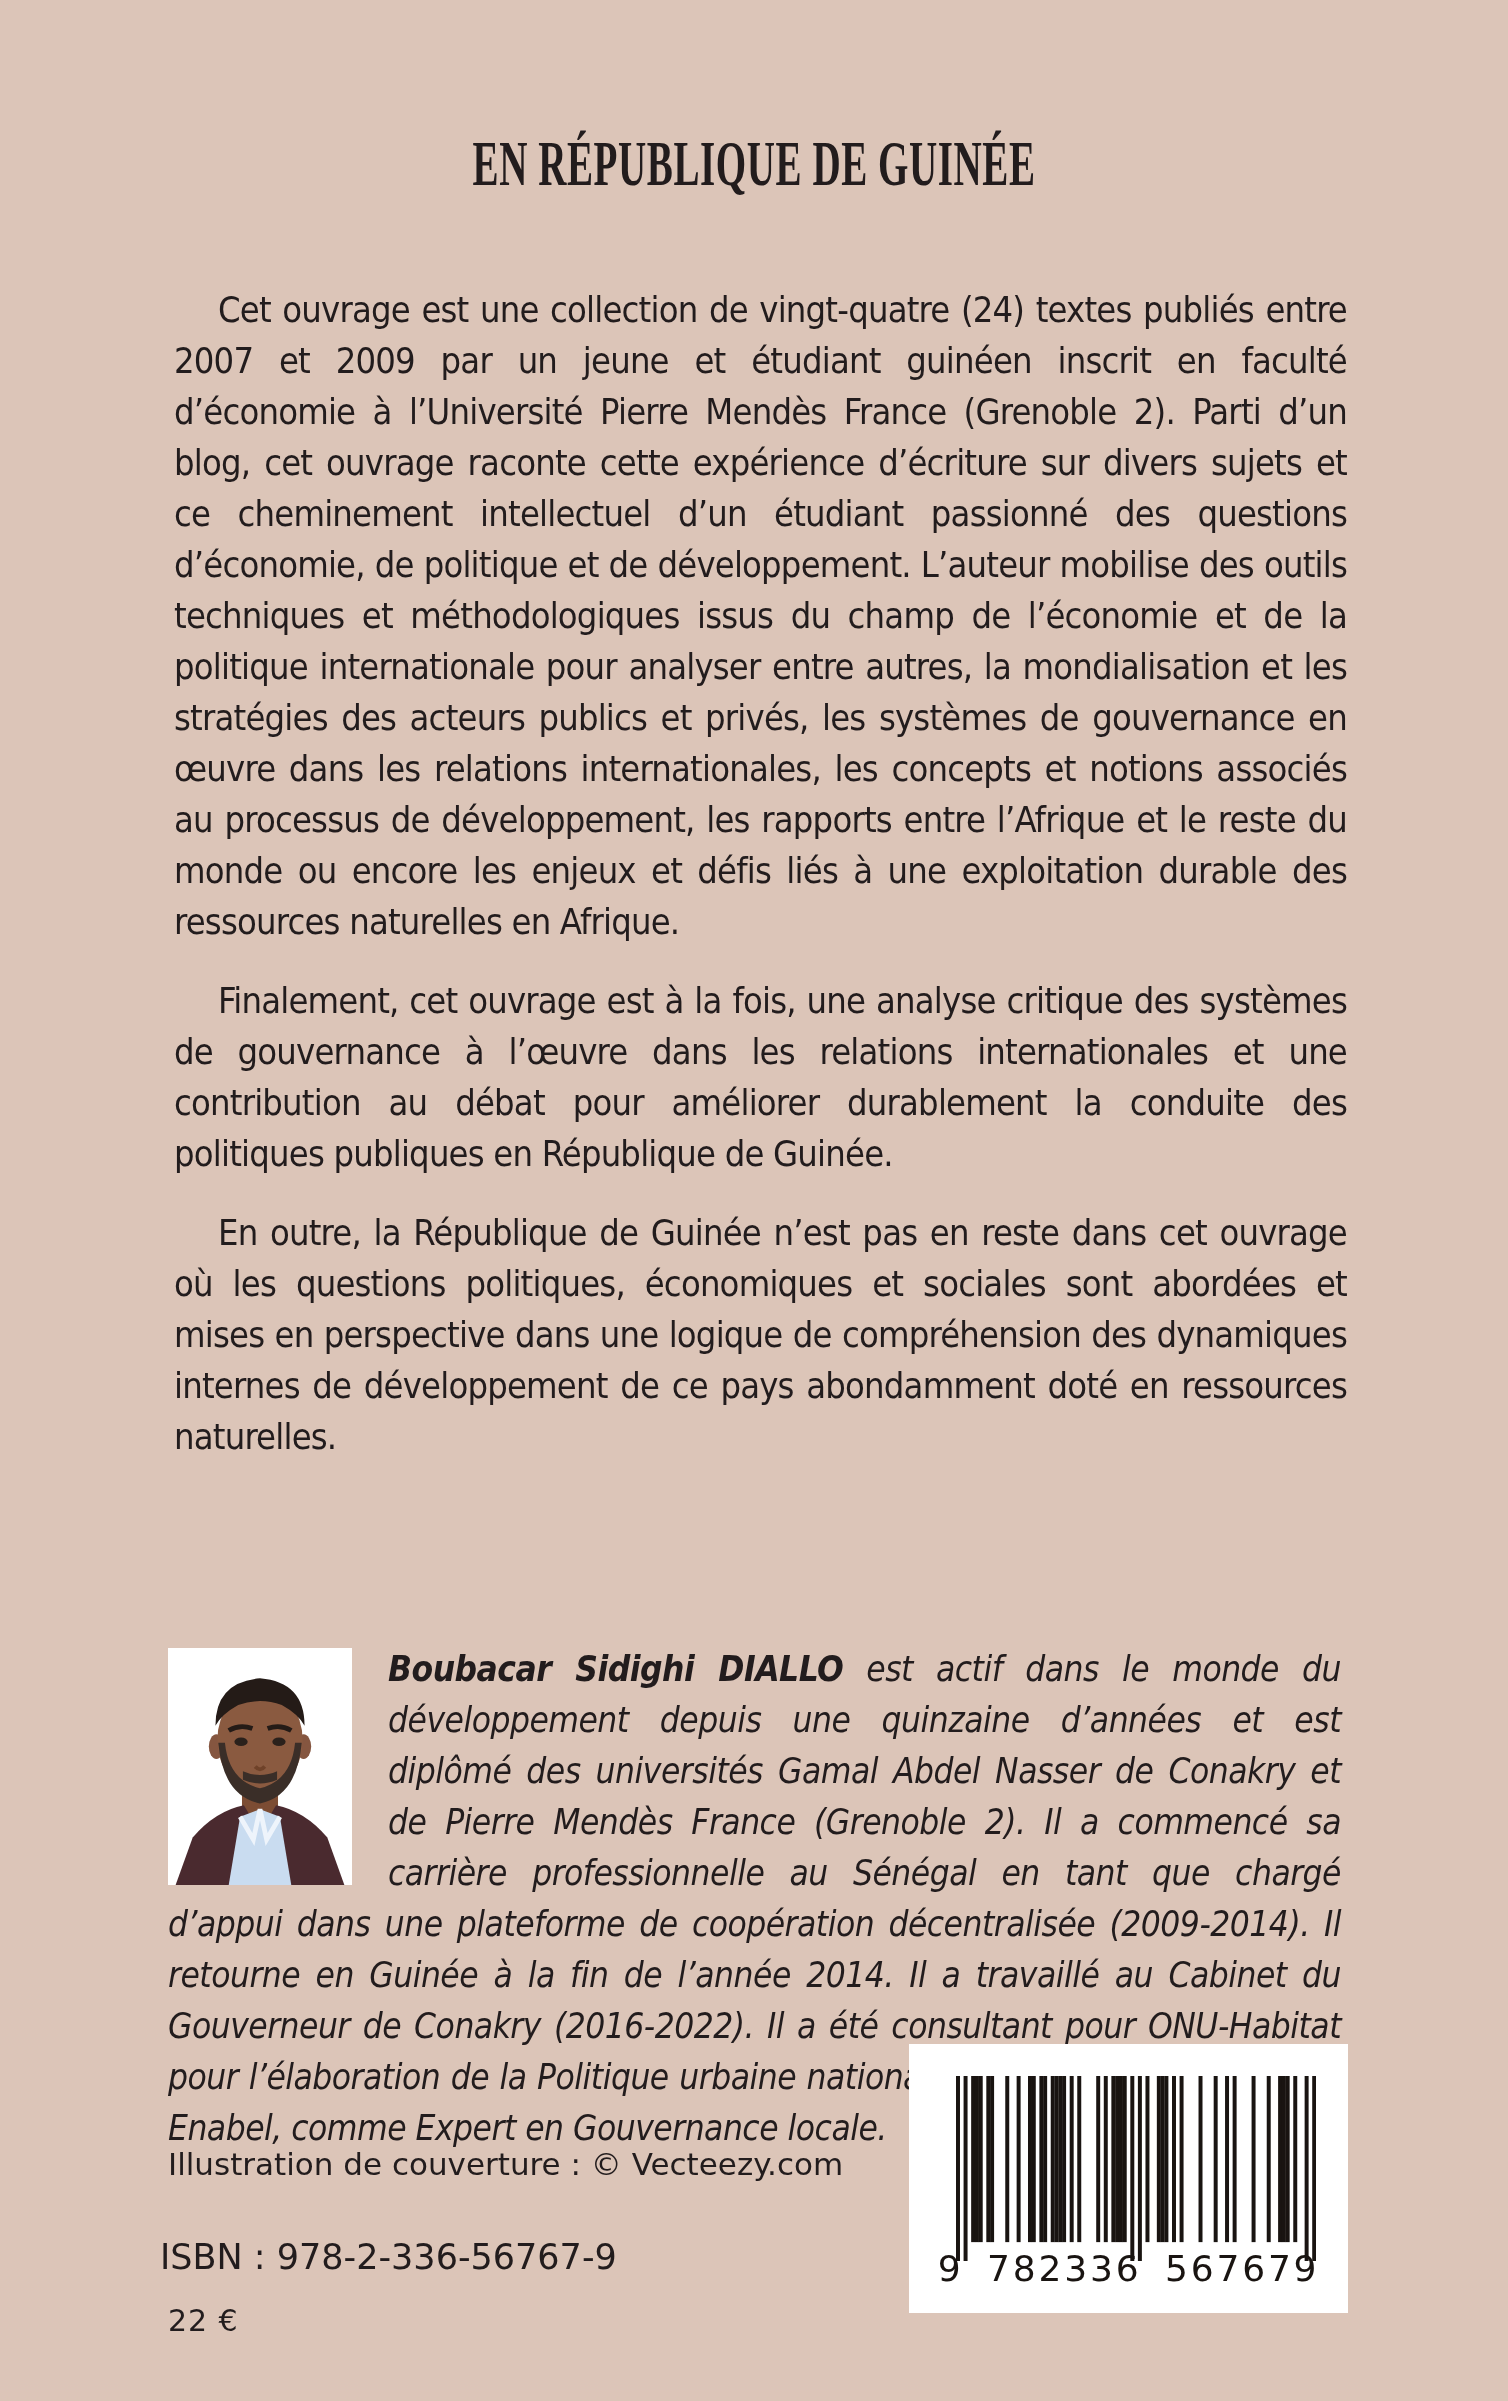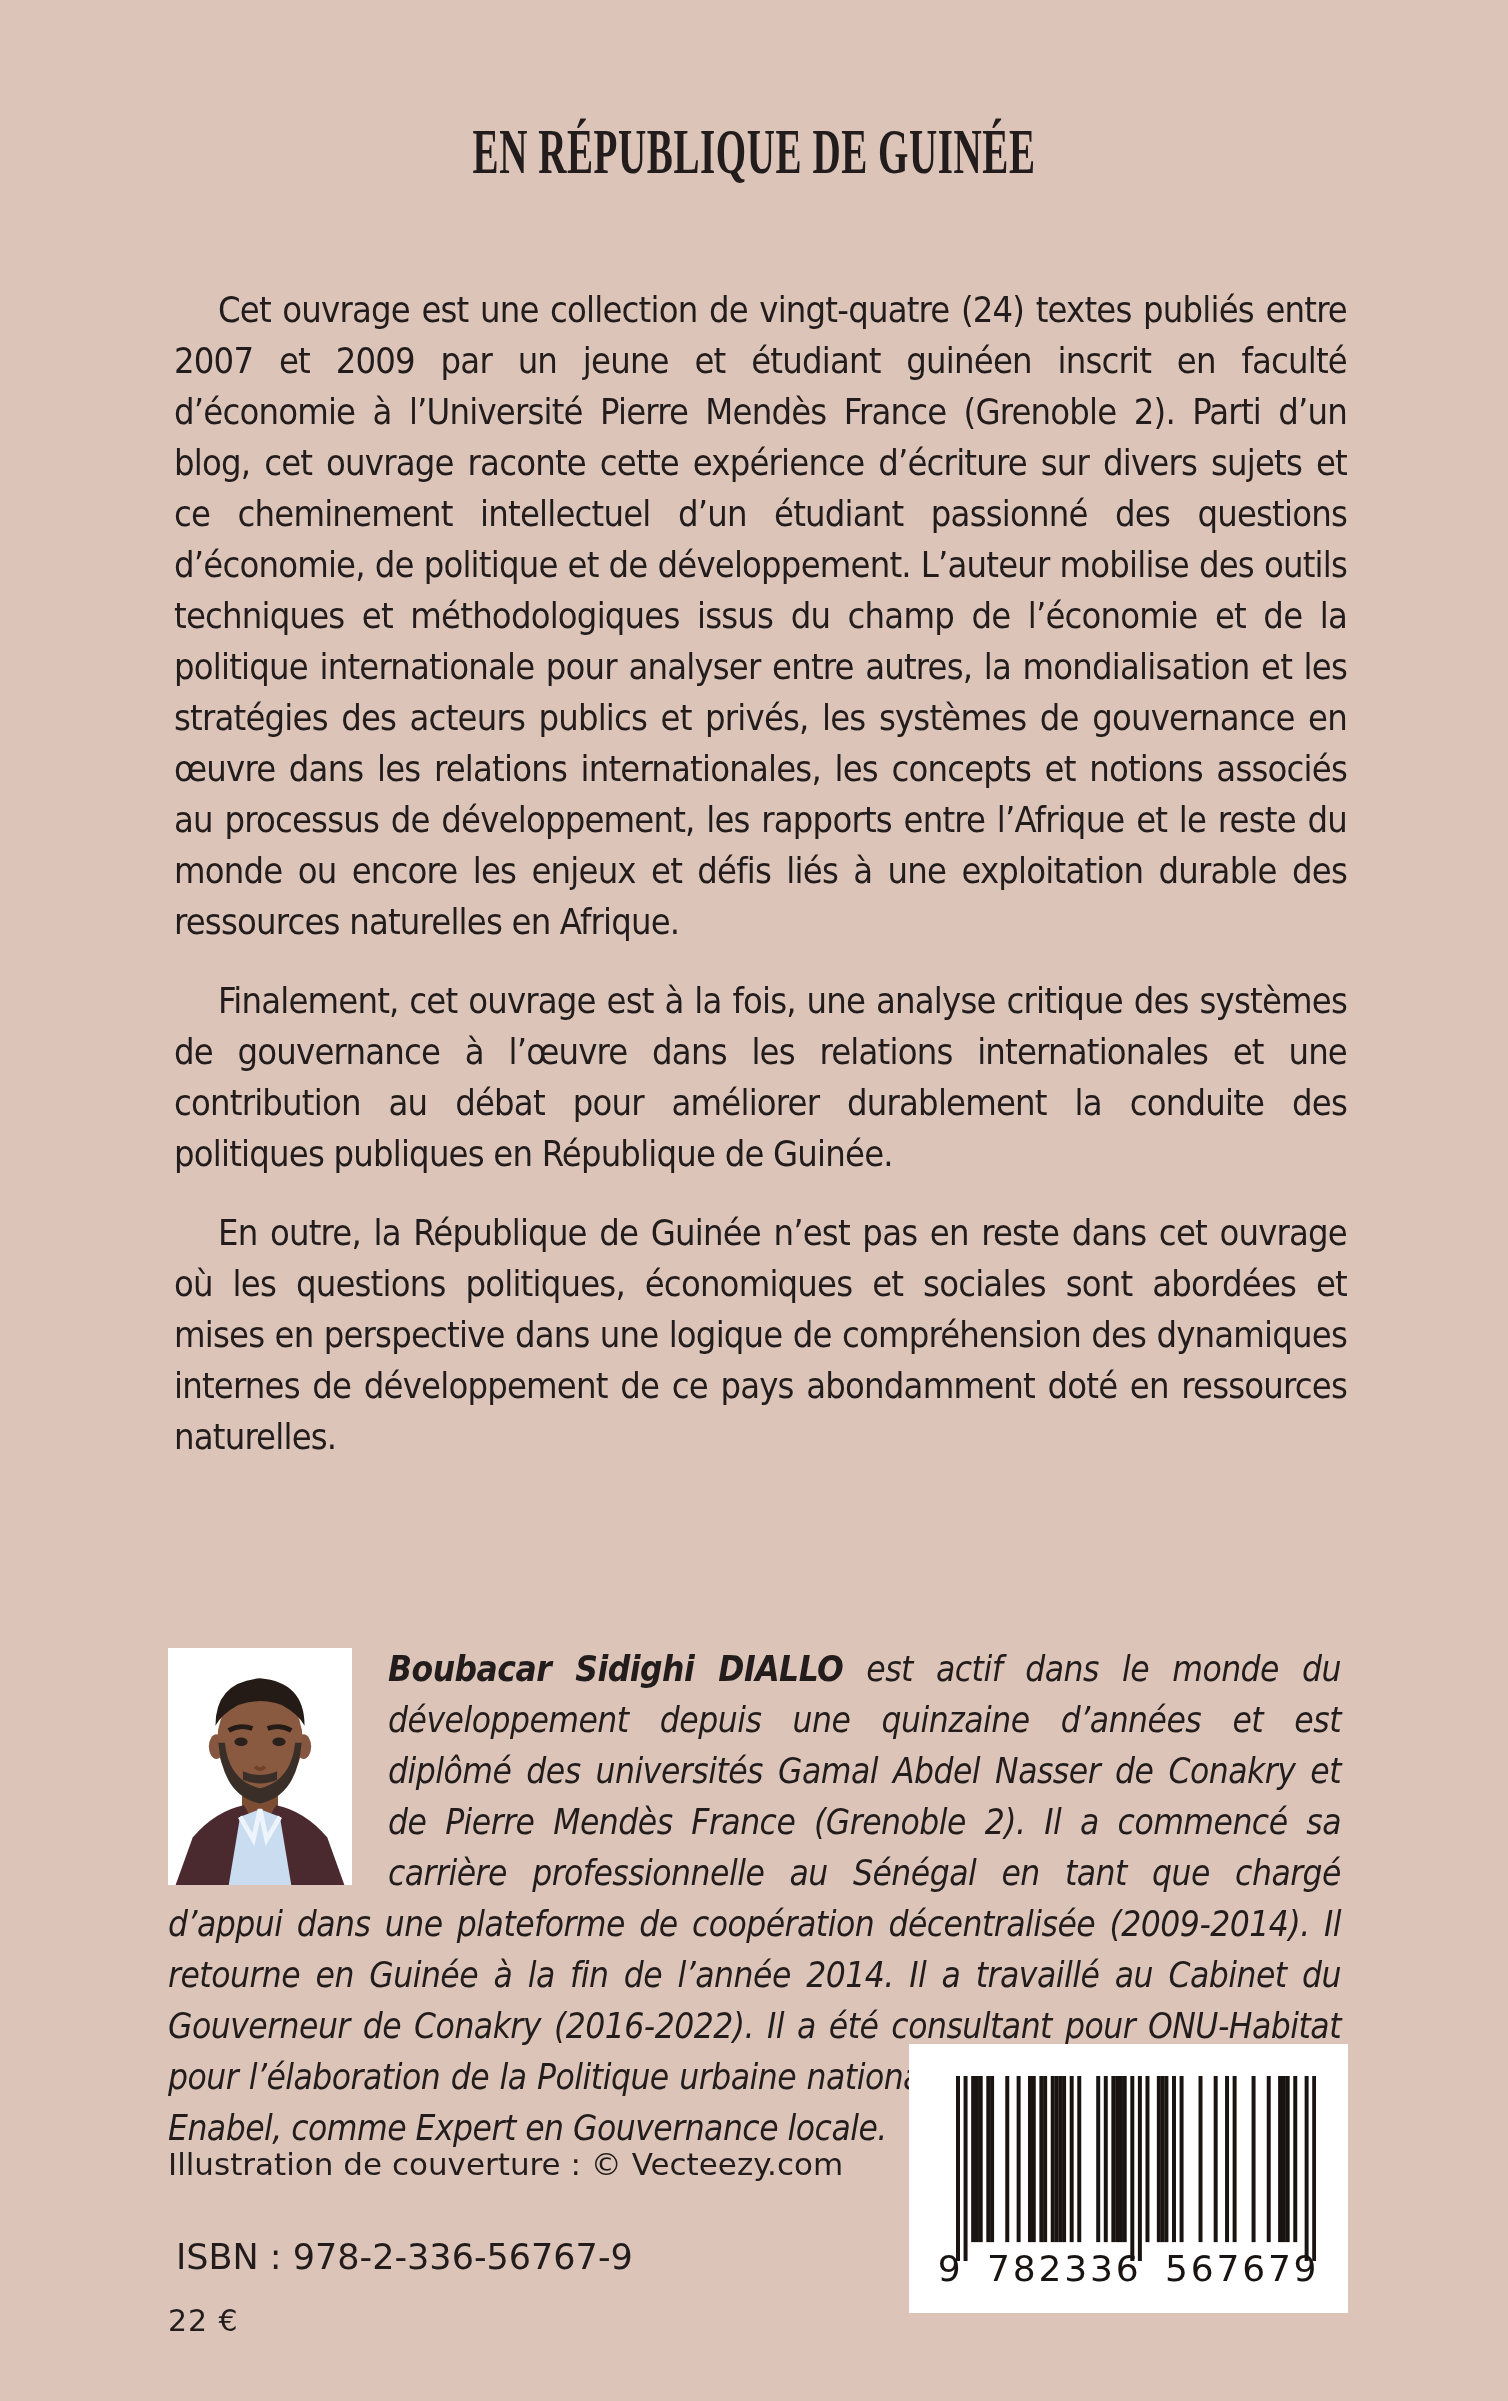--- a/index.html
+++ b/index.html
@@ -16,21 +16,21 @@
   
   .title-block{position:absolute;top:115px;left:0;width:100%;text-align:center;}
   .title-line{display:block;line-height:1;}
   .title-line>span{
     display:inline-block;white-space:nowrap;
     font-family:"Liberation Serif","DejaVu Serif",serif;
     font-weight:700;letter-spacing:0.9px;
     transform:scaleX(.62);transform-origin:50% 50%;
   }
   .title-main>span{font-size:68px;color:#d72e45;}
-  .title-sub{margin-top:6px;text-decoration:underline;}
+  .title-sub{margin-top:18px;text-decoration:underline;}
   .title-sub>span{font-size:63px;color:#221c1d;}
 
   
   .synopsis{position:absolute;top:284px;left:174px;width:1173px;}
   .synopsis p{
     margin:0 0 28px 0;
     font-size:36px;line-height:51px;
     letter-spacing:-0.8px;
     font-stretch:condensed;
     text-align:justify;text-indent:44px;
@@ -46,21 +46,21 @@
   .photo{
     float:left;width:184px;height:237px;
     margin:3.8px 36px 9.5px 0;
     background:#ffffff;
   }
   .photo svg{display:block;width:100%;height:100%;}
   .bio .name{font-weight:700;}
 
   
   .credit{position:absolute;left:168px;top:2146px;font-size:31px;letter-spacing:0;}
-  .isbn{position:absolute;left:176px;top:2237px;font-size:35px;letter-spacing:0;}
+  .isbn{position:absolute;left:160px;top:2237px;font-size:35px;letter-spacing:0;}
   .price{position:absolute;left:168px;top:2303px;font-size:30px;letter-spacing:0.9px;}
 
   
   .barcode{position:absolute;left:909px;top:2044px;width:439px;height:269px;background:#ffffff;}
   .bars{position:absolute;left:47px;top:32px;width:360px;height:185px;}
   .digits{
     position:absolute;left:0;top:204px;width:100%;
     text-align:center;
     font-size:36px;letter-spacing:2.8px;word-spacing:9.5px;
     color:#191411;font-style:normal;

